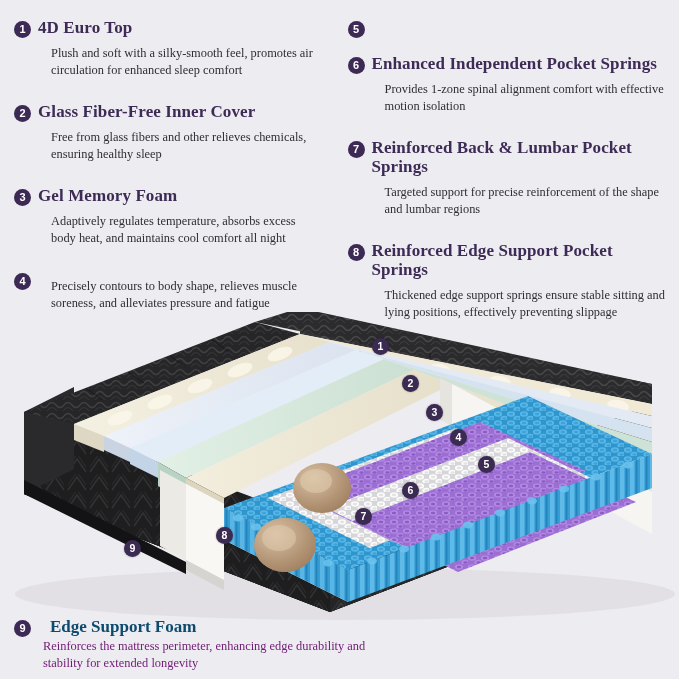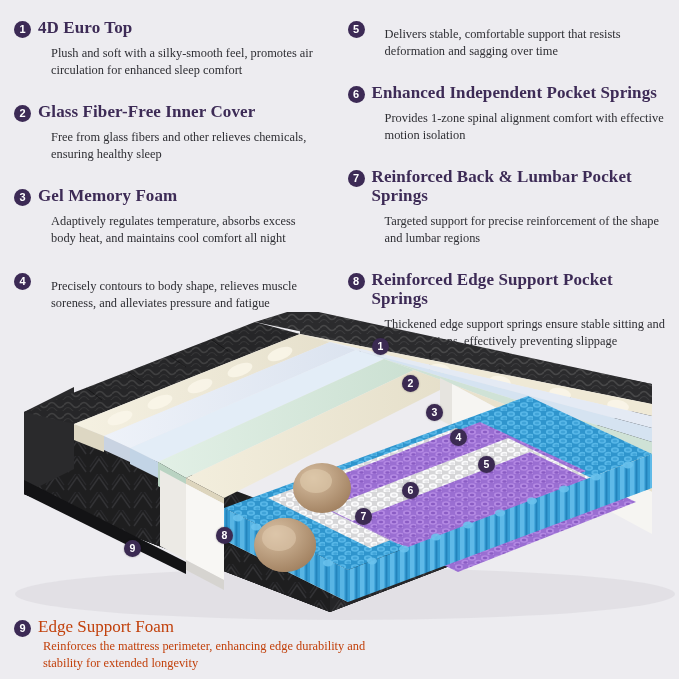--- a/index.html
+++ b/index.html
@@ -53,24 +53,24 @@
     display:flex;align-items:flex-start;z-index:6;
   }
   .bottom-feature .badge{
     flex:0 0 auto;width:17px;height:17px;border-radius:50%;
     background:#3c2a55;color:#fff;
     font-family:"Liberation Sans", sans-serif;
     font-size:11px;font-weight:bold;line-height:17px;text-align:center;
     margin-top:3px;margin-right:7px;
   }
   .bottom-feature h3{
-    margin:0 0 2px 0;font-size:17px;font-weight:normal;color:#c2410c;line-height:1.12;
+    margin:0 0 2px 12px;font-size:17px;font-weight:bold;color:#0c4a6e;line-height:1.12;
   }
   .bottom-feature p{
-    margin:0;font-size:12.4px;color:#c2410c;line-height:1.33;padding-left:5px;
+    margin:0;font-size:12.4px;color:#701a75;line-height:1.33;padding-left:5px;
   }
 
   
   .diagram{
     position:absolute;left:0;top:312px;width:679px;height:310px;
   }
   .diagram svg{display:block;width:679px;height:310px;}
 
   
   .dot{
@@ -124,21 +124,20 @@
         </div>
       </div>
 
     </div>
 
     <div class="col col-right">
 
       <div class="feature">
         <div class="badge">5</div>
         <div class="ftxt">
-          <p>Delivers stable, comfortable support that resists deformation and sagging over time</p>
         </div>
       </div>
 
       <div class="feature">
         <div class="badge">6</div>
         <div class="ftxt">
           <h3>Enhanced Independent Pocket Springs</h3>
           <p>Provides 1-zone spinal alignment comfort with effective motion isolation</p>
         </div>
       </div>

